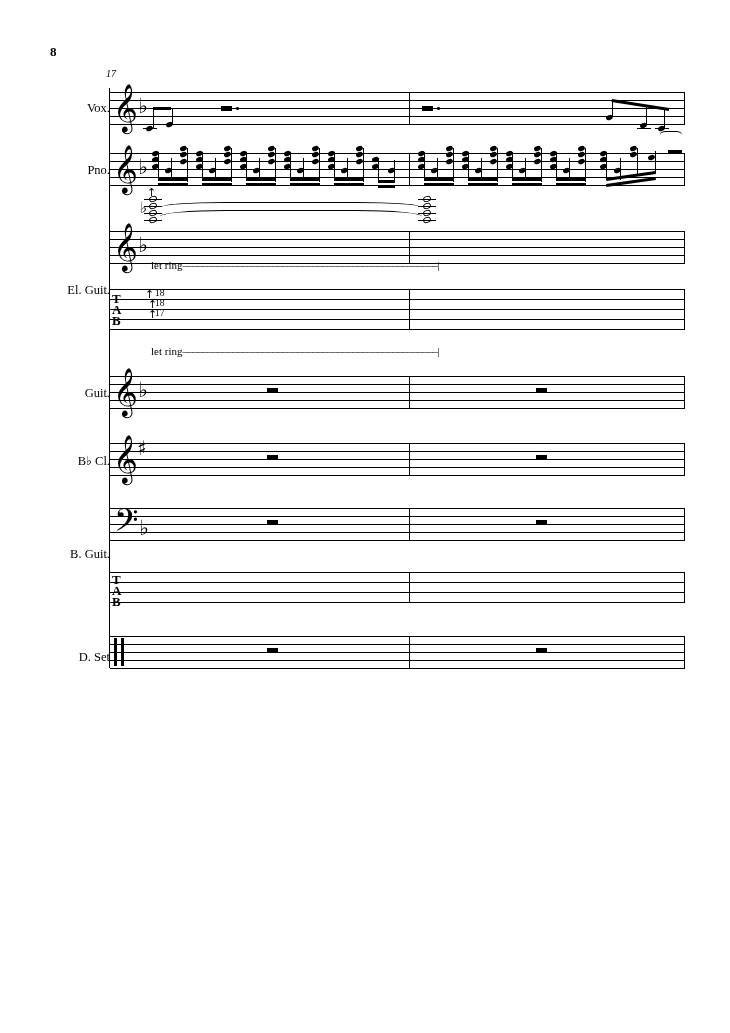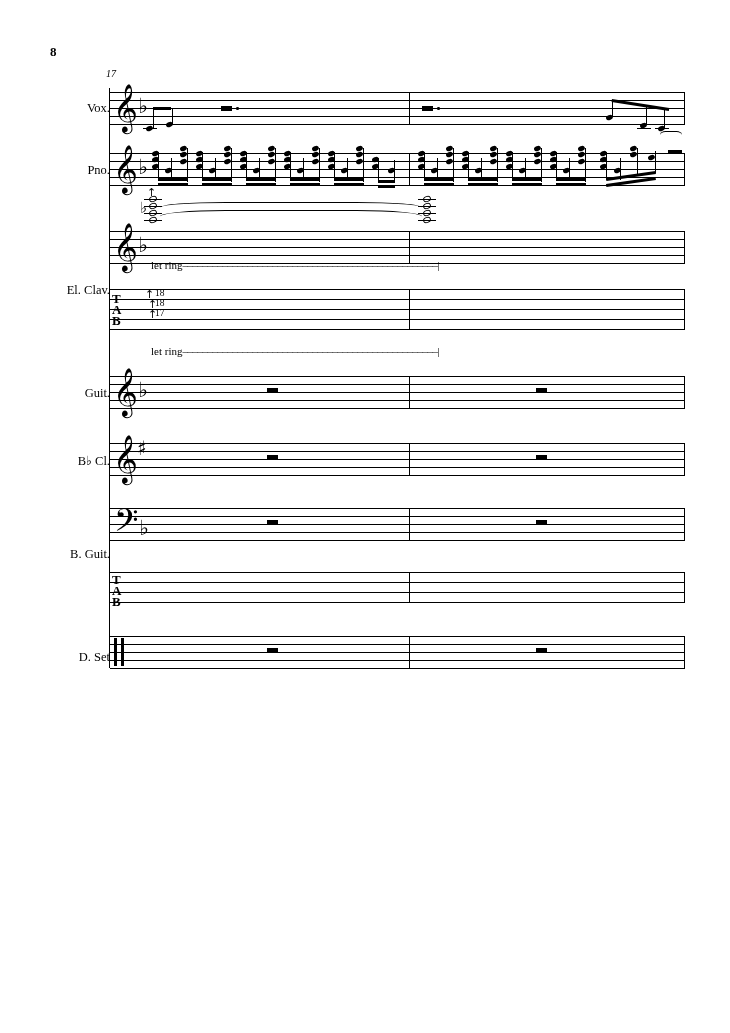--- a/index.html
+++ b/index.html
@@ -421,21 +421,21 @@
   </div>
   <div class="glyph clef-treble" style="left:113px; top:226px;">𝄞</div>
   <div class="glyph flat" style="left:138px; top:235px;">♭</div>
   <div class="barline" style="left:409px; top:231px; height:33px;"></div>
   <div class="barline" style="left:684px; top:231px; height:33px;"></div>
 
   <div class="letring" style="left:151px; top:259px;">
     <span>let ring</span><span style="letter-spacing:-0.5px;">–––––––––––––––––––––––––––––––––––––––––––––––––––|</span>
   </div>
 
-  <div class="inst-label" style="left:20px; top:283px; width:90px;">El. Clav.</div>
+  <div class="inst-label" style="left:20px; top:283px; width:90px;">El. Guit.</div>
   <div class="staff" style="left:110px; top:289px; width:575px; height:40px;">
     <div class="line" style="top:0px;"></div>
     <div class="line" style="top:10px;"></div>
     <div class="line" style="top:20px;"></div>
     <div class="line" style="top:30px;"></div>
     <div class="line" style="top:40px;"></div>
   </div>
   <div class="tab-letters" style="left:112px; top:293px;">
     <div>T</div>
     <div>A</div>

